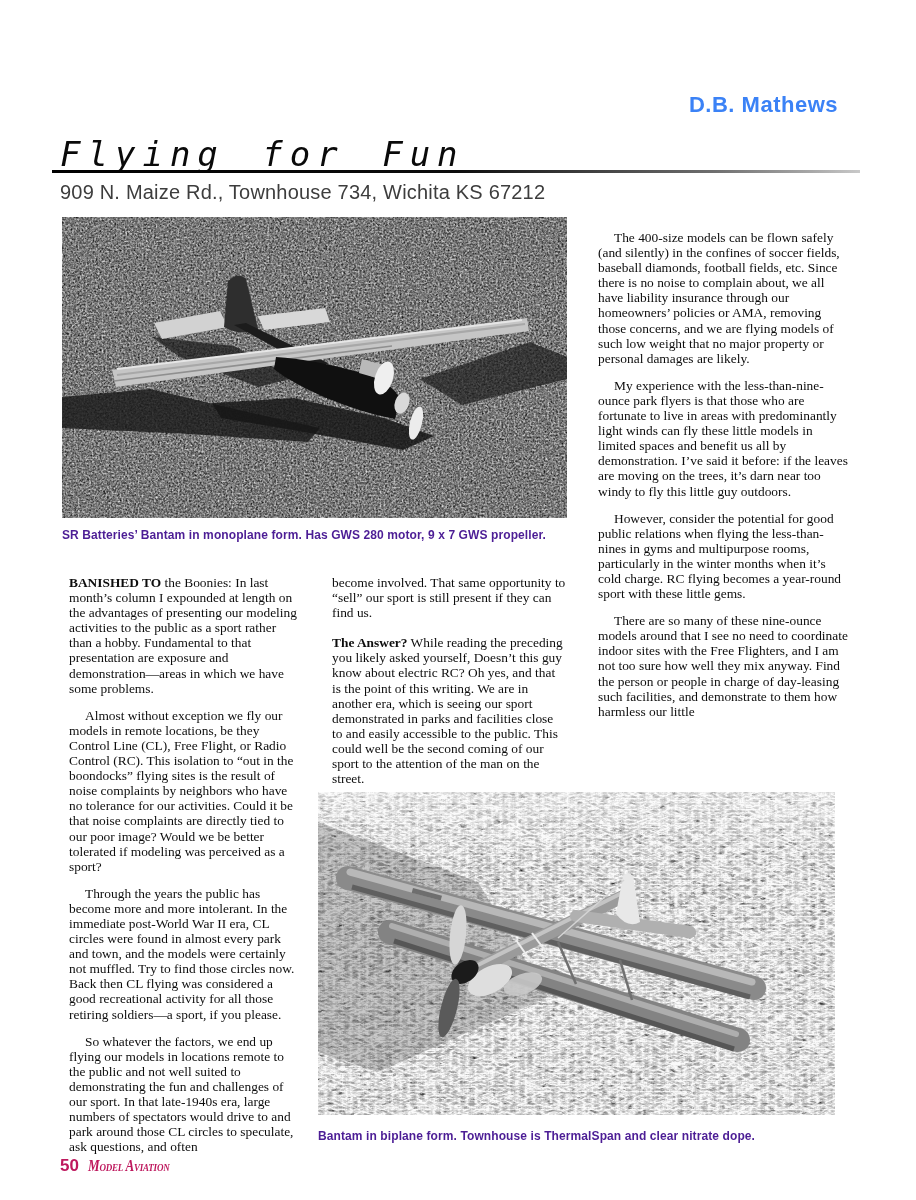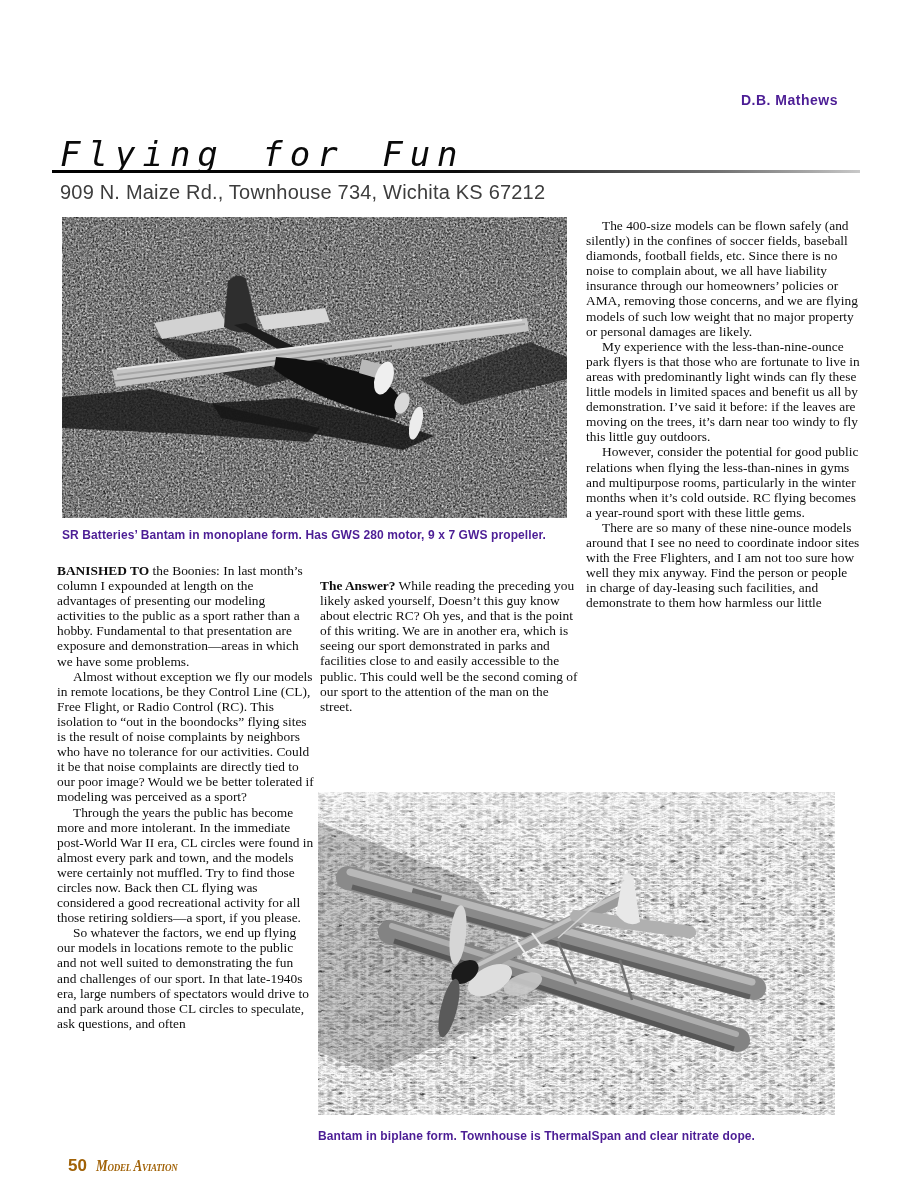--- a/index.html
+++ b/index.html
@@ -2,21 +2,21 @@
 <html><head>
 <meta charset="utf-8">
 <style>
   html,body{margin:0;padding:0;background:#ffffff;}
   .page{
     position:relative;width:916px;height:1200px;background:#ffffff;
     font-family:"Liberation Serif",serif;color:#0d0d0d;overflow:hidden;
   }
   .author{
     position:absolute;top:92px;right:78px;
-    font-family:"Liberation Sans",sans-serif;font-weight:bold;font-size:14px;color:#4c1d95;
+    font-family:"Liberation Sans",sans-serif;font-weight:bold;font-size:22px;color:#3b82f6;
     letter-spacing:.5px;
   }
   .col-title{
     position:absolute;left:60px;top:134px;
     font-family:"DejaVu Sans Mono",monospace;font-style:italic;
     font-size:34px;font-weight:500;color:#0a0a0a;letter-spacing:7px;word-spacing:10px;
     white-space:nowrap;
   }
   .head-rule{
     position:absolute;left:52px;top:170px;width:808px;height:3px;
@@ -32,27 +32,27 @@
   .caption{
     position:absolute;font-family:"Liberation Sans",sans-serif;font-weight:bold;
     font-size:12px;color:#4c1d95;line-height:17px;letter-spacing:.1px;
   }
   .cap1{left:62px;top:527px;width:505px;}
   .cap2{left:318px;top:1128px;width:517px;}
   .bodycol{position:absolute;font-size:13.4px;line-height:15.1px;text-align:left;}
   .c1{left:57px;top:563px;width:257px;}
   .c2{left:320px;top:563px;width:258px;}
   .c3{left:586px;top:218px;width:274px;}
-  .bodycol p{margin:0;}
+  .bodycol p{margin:12px;}
   .bodycol p.ind{text-indent:16px;}
   .bodycol p.gap{margin-top:15px;}
   .bodycol b{font-weight:bold;}
   .footer{
     position:absolute;left:60px;top:1156px;
-    font-family:"Liberation Sans",sans-serif;color:#a16207;white-space:nowrap;margin-left:8px;
+    font-family:"Liberation Sans",sans-serif;color:#be185d;white-space:nowrap;
   }
   .pageno{font-weight:bold;font-size:17px;vertical-align:baseline;}
   .mag{
     display:inline-block;margin-left:9px;
     font-family:"Liberation Serif",serif;font-weight:bold;font-style:italic;
     font-variant:small-caps;font-size:16px;letter-spacing:-.3px;
     transform:scaleX(.82);transform-origin:left bottom;
   }
 </style>
 </head>
@@ -108,27 +108,28 @@
   <div class="caption cap1">SR Batteries’ Bantam in monoplane form. Has GWS 280 motor, 9 x 7 GWS propeller.</div>
 
   <div class="bodycol c1">
     <p><b>BANISHED TO</b><span> the Boonies: In last month’s column I expounded at length on the advantages of presenting our modeling activities to the public as a sport rather than a hobby. Fundamental to that presentation are exposure and demonstration—areas in which we have some problems.</span></p>
     <p class="ind">Almost without exception we fly our models in remote locations, be they Control Line (CL), Free Flight, or Radio Control (RC). This isolation to “out in the boondocks” flying sites is the result of noise complaints by neighbors who have no tolerance for our activities. Could it be that noise complaints are directly tied to our poor image? Would we be better tolerated if modeling was perceived as a sport?</p>
     <p class="ind">Through the years the public has become more and more intolerant. In the immediate post-World War II era, CL circles were found in almost every park and town, and the models were certainly not muffled. Try to find those circles now. Back then CL flying was considered a good recreational activity for all those retiring soldiers—a sport, if you please.</p>
     <p class="ind">So whatever the factors, we end up flying our models in locations remote to the public and not well suited to demonstrating the fun and challenges of our sport. In that late-1940s era, large numbers of spectators would drive to and park around those CL circles to speculate, ask questions, and often</p>
   </div>
 
   <div class="bodycol c2">
+    <p>become involved. That same opportunity to “sell” our sport is still present if they can find us.</p>
     <p class="gap"><b>The Answer?</b><span> While reading the preceding you likely asked yourself, Doesn’t this guy know about electric RC? Oh yes, and that is the point of this writing. We are in another era, which is seeing our sport demonstrated in parks and facilities close to and easily accessible to the public. This could well be the second coming of our sport to the attention of the man on the street.</span></p>
   </div>
 
   <div class="bodycol c3">
     <p class="ind">The 400-size models can be flown safely (and silently) in the confines of soccer fields, baseball diamonds, football fields, etc. Since there is no noise to complain about, we all have liability insurance through our homeowners’ policies or AMA, removing those concerns, and we are flying models of such low weight that no major property or personal damages are likely.</p>
     <p class="ind">My experience with the less-than-nine-ounce park flyers is that those who are fortunate to live in areas with predominantly light winds can fly these little models in limited spaces and benefit us all by demonstration. I’ve said it before: if the leaves are moving on the trees, it’s darn near too windy to fly this little guy outdoors.</p>
-    <p class="ind">However, consider the potential for good public relations when flying the less-than-nines in gyms and multipurpose rooms, particularly in the winter months when it’s cold outside. RC flying becomes a year-round sport with these little gems.</p>
+    <p class="ind">However, consider the potential for good public relations when flying the less-than-nines in gyms and multipurpose rooms, particularly in the winter months when it’s cold charge. RC flying becomes a year-round sport with these little gems.</p>
     <p class="ind">There are so many of these nine-ounce models around that I see no need to coordinate indoor sites with the Free Flighters, and I am not too sure how well they mix anyway. Find the person or people in charge of day-leasing such facilities, and demonstrate to them how harmless our little</p>
   </div>
 
   <div class="photo photo2">
     <svg width="517" height="323" viewBox="0 0 517 323">
       <defs>
         <filter id="gd2" x="0" y="0" width="100%" height="100%">
           <feTurbulence type="turbulence" baseFrequency="0.1 0.22" numOctaves="3" seed="4"></feTurbulence>
           <feColorMatrix type="matrix" values="0 0 0 0 0  0 0 0 0 0  0 0 0 0 0  1.0 1.0 1.0 0 -1.05"></feColorMatrix>
         </filter>

